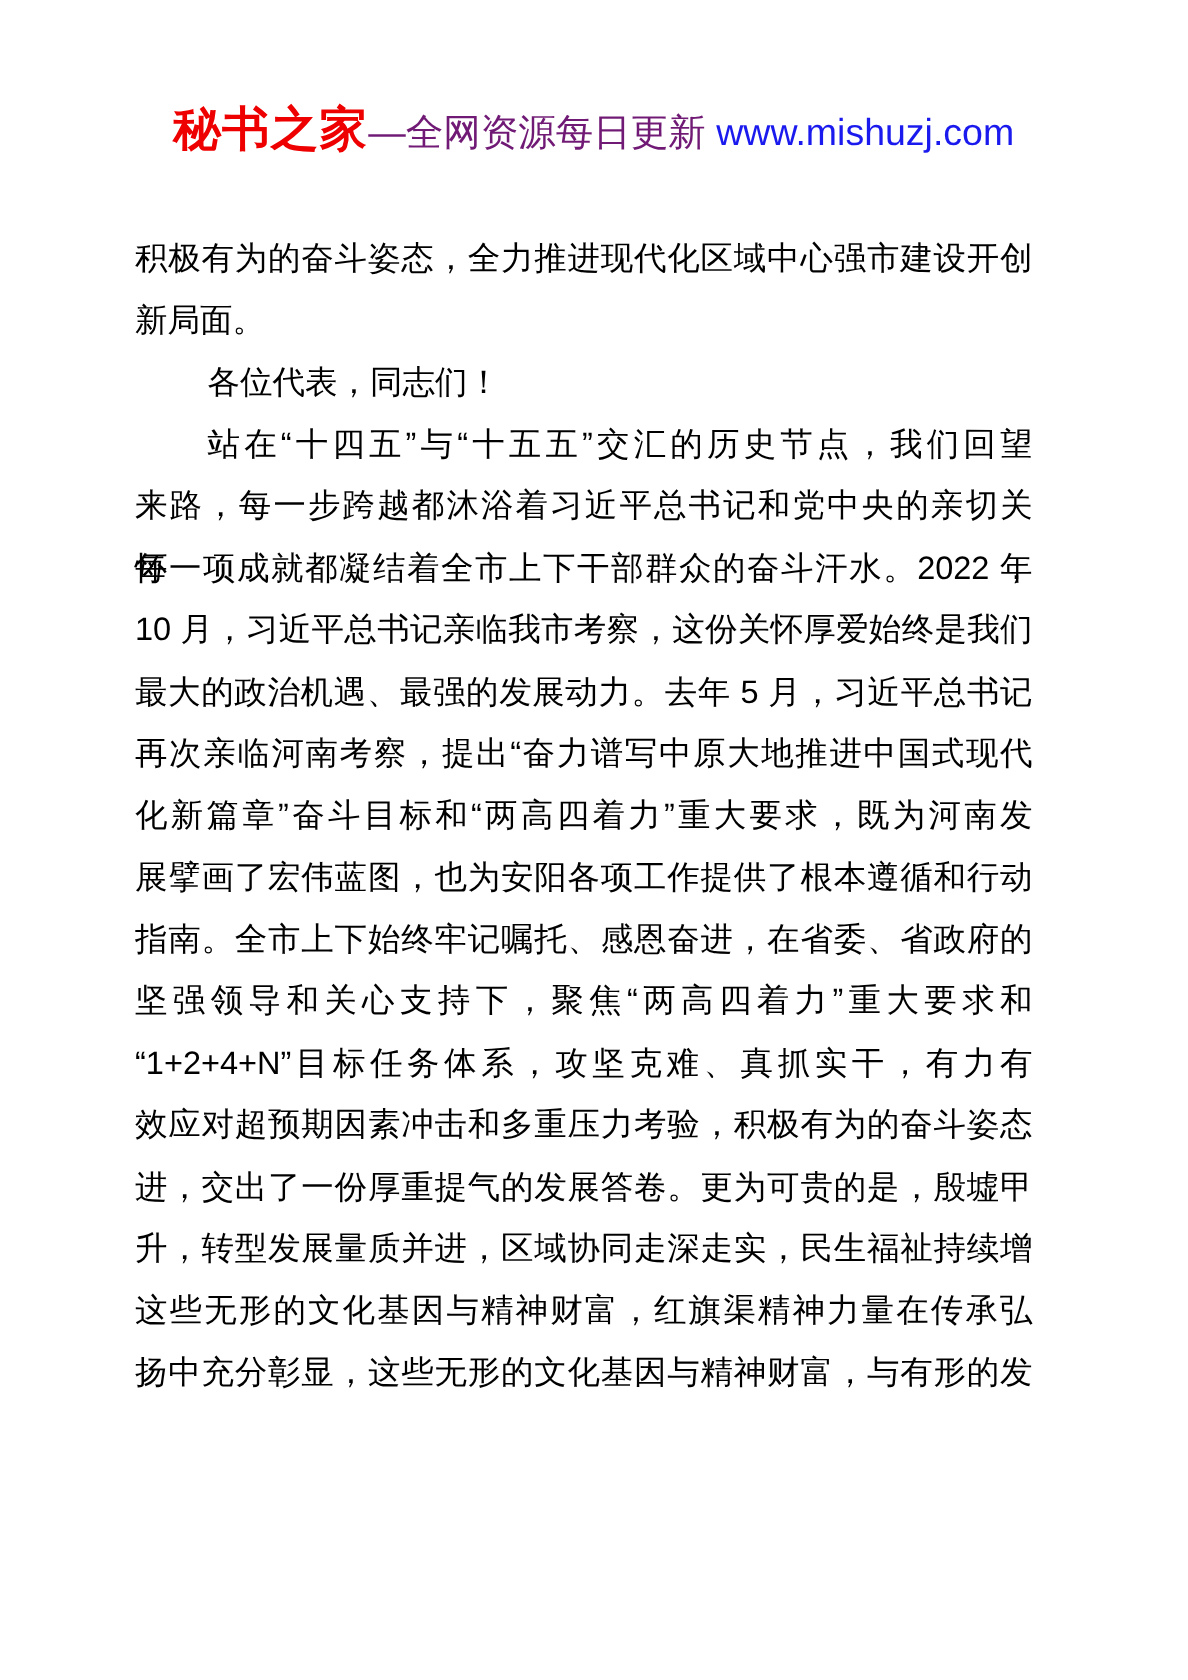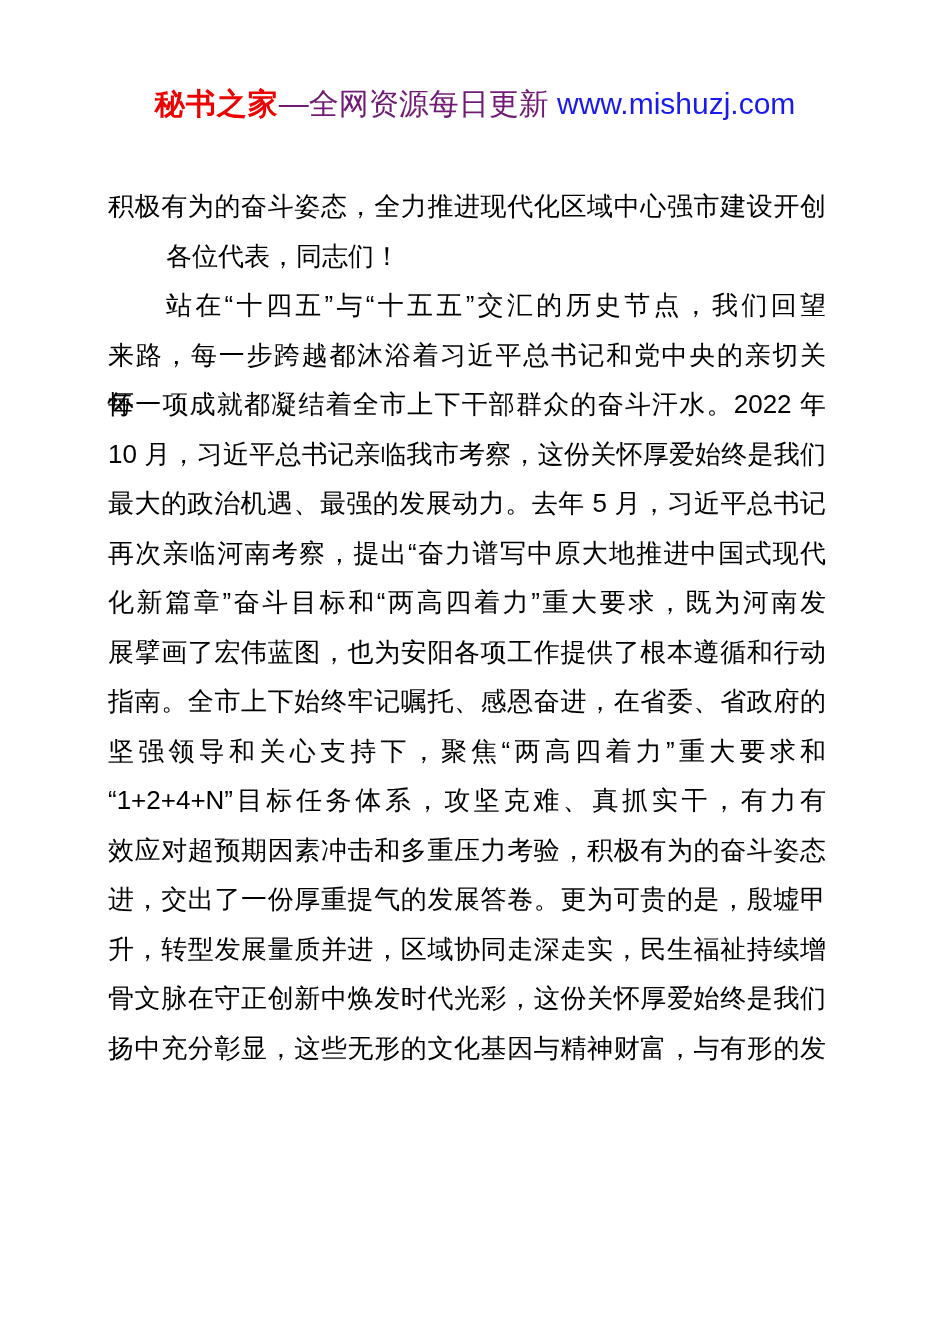--- a/index.html
+++ b/index.html
@@ -21,21 +21,21 @@
     top: 84px;
     left: 0;
     width: 100%;
     text-align: center;
     white-space: nowrap;
     line-height: 40px;
   }
   .brand {
     color: #ee0000;
     font-weight: 700;
-    font-size: 30px;
+    font-size: 38px;
     letter-spacing: 1px;
   }
   .tagline {
     color: #701a75;
     font-size: 30px;
   }
   .url {
     color: #1a1aee;
     font-size: 30px;
     cursor: pointer;
@@ -68,32 +68,33 @@
 <body>
 
 <div class="page">
 
   <div class="doc-header">
     <span class="brand">秘书之家</span><span class="tagline">—全网资源每日更新 </span><span class="url">www.mishuzj.com</span>
   </div>
 
   <div class="doc-body">
     <div class="line fill">积极有为的奋斗姿态，全力推进现代化区域中心强市建设开创</div>
+    <div class="line">新局面。</div>
     <div class="line indent">各位代表，同志们！</div>
     <div class="line indent fill">站在“十四五”与“十五五”交汇的历史节点，我们回望</div>
     <div class="line fill">来路，每一步跨越都沐浴着习近平总书记和党中央的亲切关怀，</div>
     <div class="line fill">每一项成就都凝结着全市上下干部群众的奋斗汗水。2022 年</div>
     <div class="line fill">10 月，习近平总书记亲临我市考察，这份关怀厚爱始终是我们</div>
     <div class="line fill">最大的政治机遇、最强的发展动力。去年 5 月，习近平总书记</div>
     <div class="line fill">再次亲临河南考察，提出“奋力谱写中原大地推进中国式现代</div>
     <div class="line fill">化新篇章”奋斗目标和“两高四着力”重大要求，既为河南发</div>
     <div class="line fill">展擘画了宏伟蓝图，也为安阳各项工作提供了根本遵循和行动</div>
     <div class="line fill">指南。全市上下始终牢记嘱托、感恩奋进，在省委、省政府的</div>
     <div class="line fill">坚强领导和关心支持下，聚焦“两高四着力”重大要求和</div>
     <div class="line fill">“1+2+4+N”目标任务体系，攻坚克难、真抓实干，有力有</div>
     <div class="line fill">效应对超预期因素冲击和多重压力考验，积极有为的奋斗姿态</div>
     <div class="line fill">进，交出了一份厚重提气的发展答卷。更为可贵的是，殷墟甲</div>
     <div class="line fill">升，转型发展量质并进，区域协同走深走实，民生福祉持续增</div>
-    <div class="line fill">骨文脉在守正创新中焕发时代光彩，这份关怀厚爱始终是我们</div>
+    <div class="line fill">这些无形的文化基因与精神财富，红旗渠精神力量在传承弘</div>
     <div class="line fill">扬中充分彰显，这些无形的文化基因与精神财富，与有形的发</div>
   </div>
 
 </div>
 
 </body></html>

